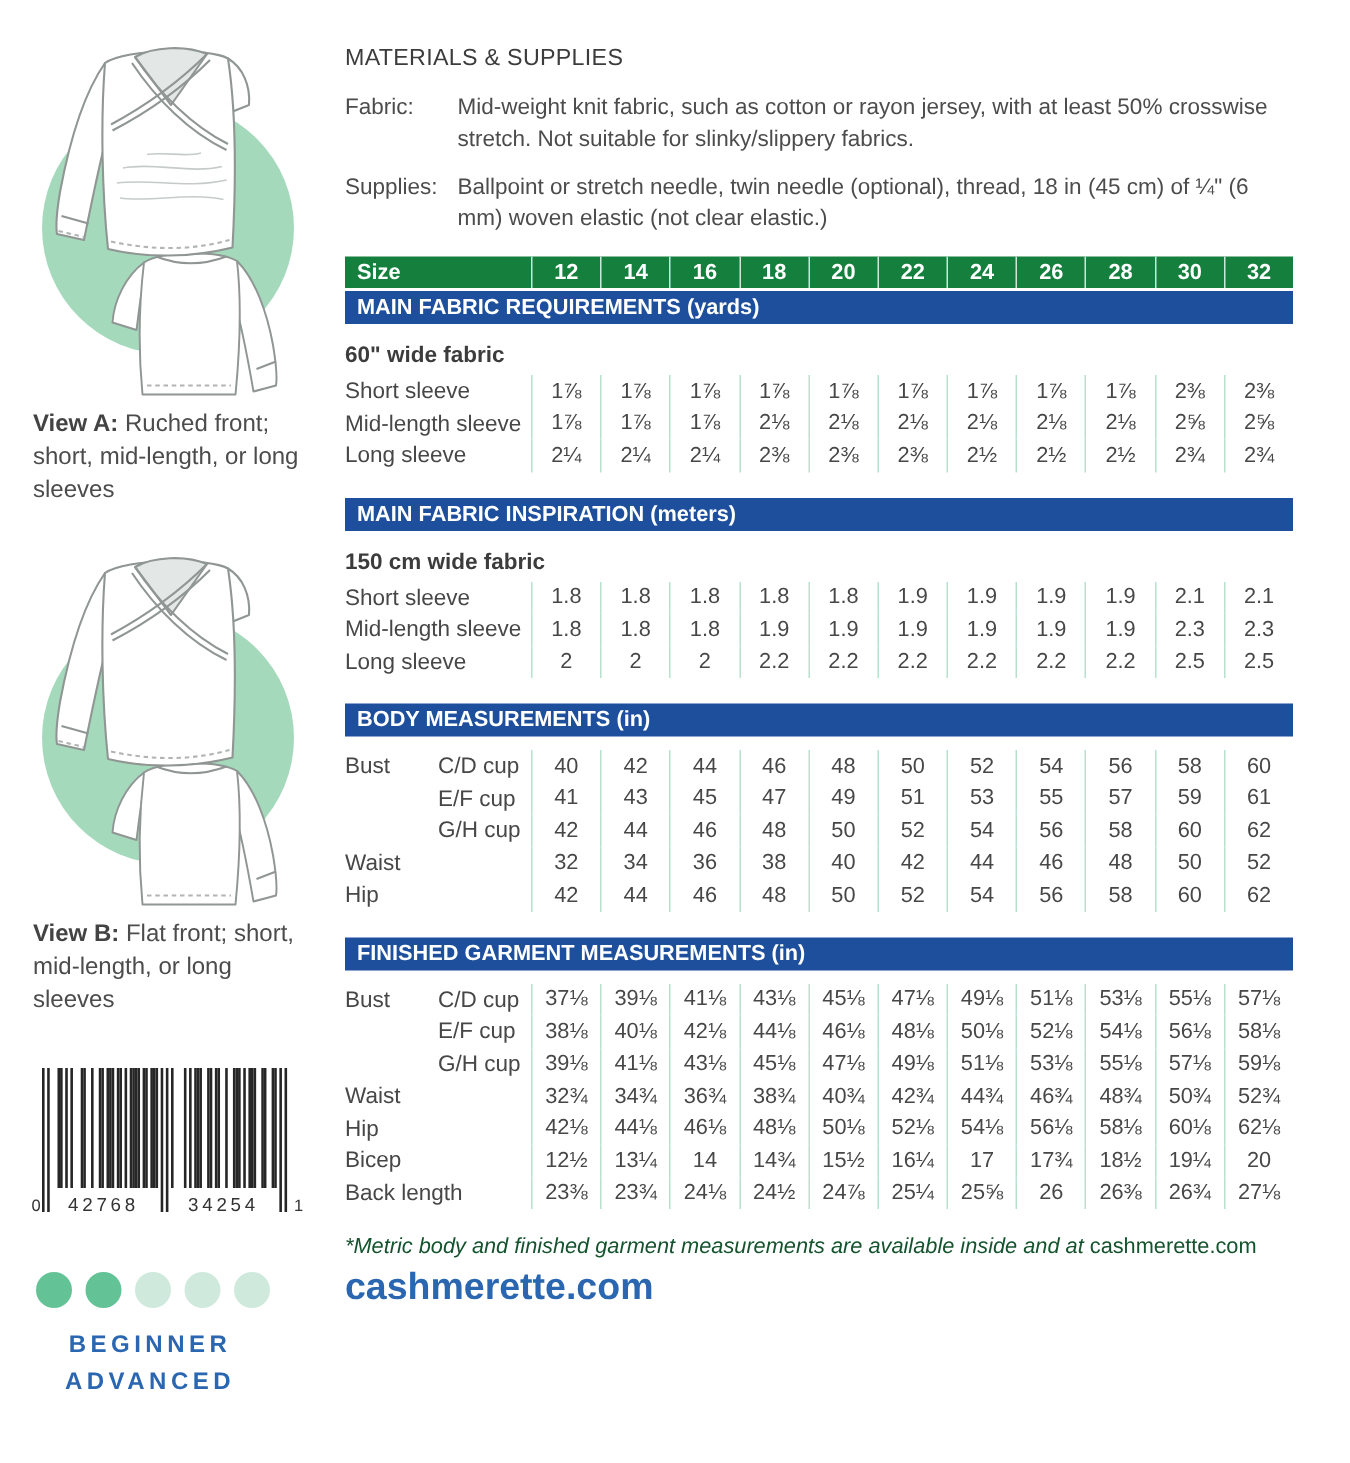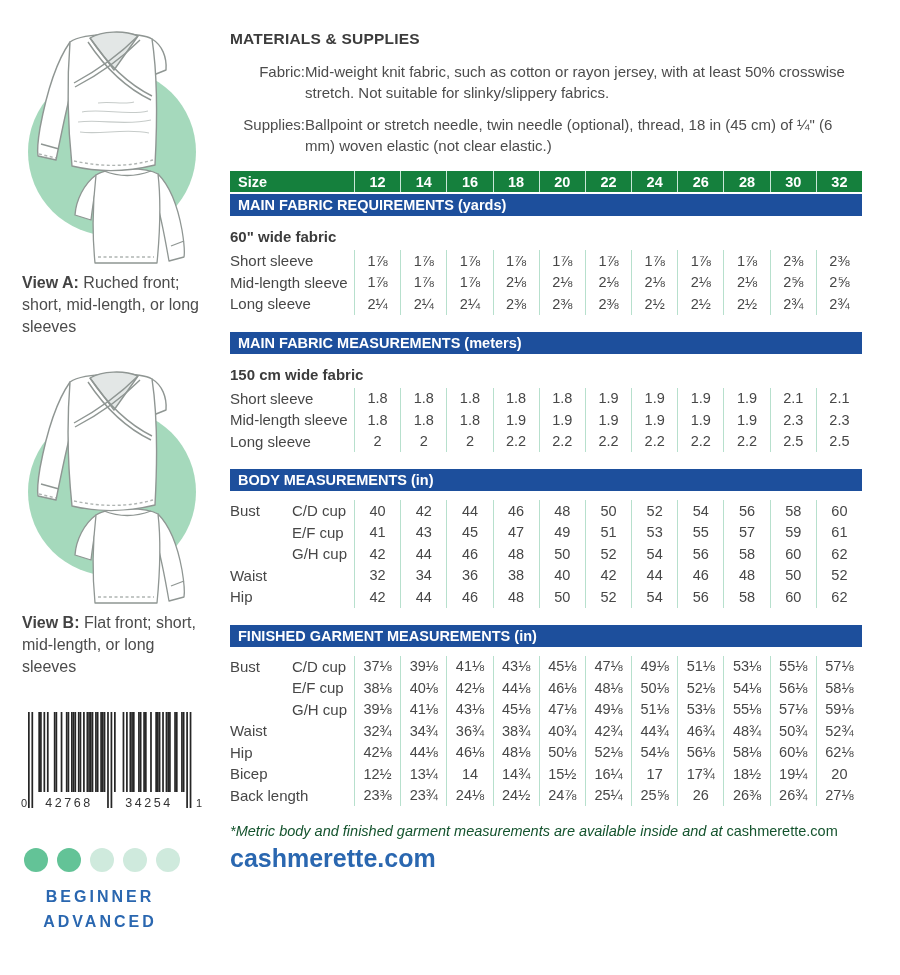--- a/index.html
+++ b/index.html
@@ -17,23 +17,23 @@
   .viewtext { font-size:16px; line-height:22px; margin:6px 0 10px 10px; width:186px; color:#4c4c4c; }
   .viewtext b { color:#434343; }
   .barcode-wrap { margin:24px 0 0 6px; width:190px; height:110px; }
   .dots { display:flex; gap:9px; margin:26px 0 0 12px; }
   .dot { width:24px; height:24px; border-radius:50%; }
   .skill { margin:12px 0 0 0; width:176px; text-align:center; font-weight:bold;
            font-size:16px; letter-spacing:3px; line-height:25px; }
 
   
   .main { flex:1; padding:0 38px 0 2px; }
-  .mats-heading { font-size:15.5px; font-weight:bold; color:#3c3c3c; margin:30px 0 13px 0; letter-spacing:.2px; }
+  .mats-heading { font-size:15.5px; font-weight:normal; color:#3c3c3c; margin:30px 0 13px 0; letter-spacing:.2px; }
   .suprow { display:flex; font-size:15px; line-height:21px; margin-bottom:11px; color:#4c4c4c; }
-  .suplabel { width:75px; flex:none;text-align:right; }
+  .suplabel { width:75px; flex:none; }
   .suptext { flex:1; }
 
   .sizebar { display:grid; grid-template-columns:124px repeat(11,1fr); height:21px;
              background:#15803d; color:#ffffff; font-weight:bold; font-size:14.5px;
              align-items:stretch; margin-top:15px; }
   .sizelabel { padding-left:8px; display:flex; align-items:center; }
   .scell { border-left:1.5px solid #c9e8d9; display:flex; align-items:center; justify-content:center; }
 
   .tsection { margin-top:0; }
   .bluebar { background:#1d4f9c; color:#ffffff; font-weight:bold; font-size:14.5px;
@@ -277,21 +277,21 @@
             <div class="tcell">2½</div>
             <div class="tcell">2½</div>
             <div class="tcell">2½</div>
             <div class="tcell">2¾</div>
             <div class="tcell">2¾</div>
           </div>
         </div>
     </section>
 
     <section class="tsection gap">
-      <div class="bluebar">MAIN FABRIC MEASUREMENTS (meters)</div>
+      <div class="bluebar">MAIN FABRIC INSPIRATION (meters)</div>
       <div class="subhead">150 cm wide fabric</div>
       <div class="mtable">
           <div class="trow">
             <div class="tlabel">
               <span class="tl1">Short sleeve</span>
               <span class="tl2"></span>
             </div>
             <div class="tcell">1.8</div>
             <div class="tcell">1.8</div>
             <div class="tcell">1.8</div>

